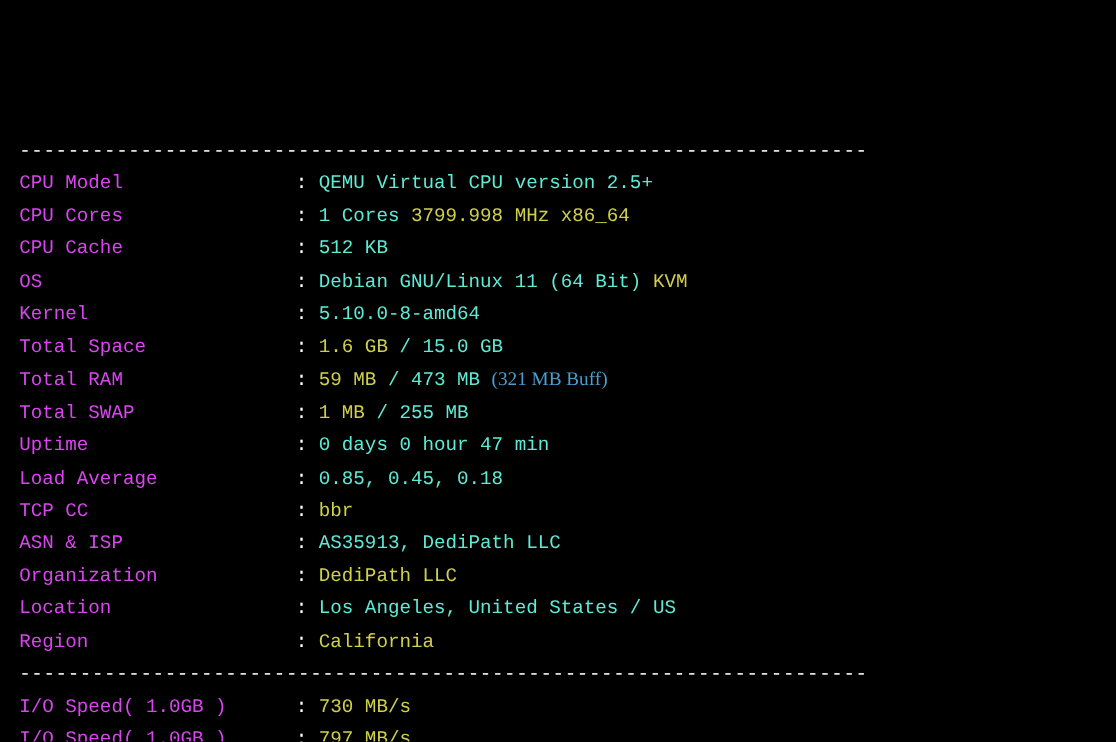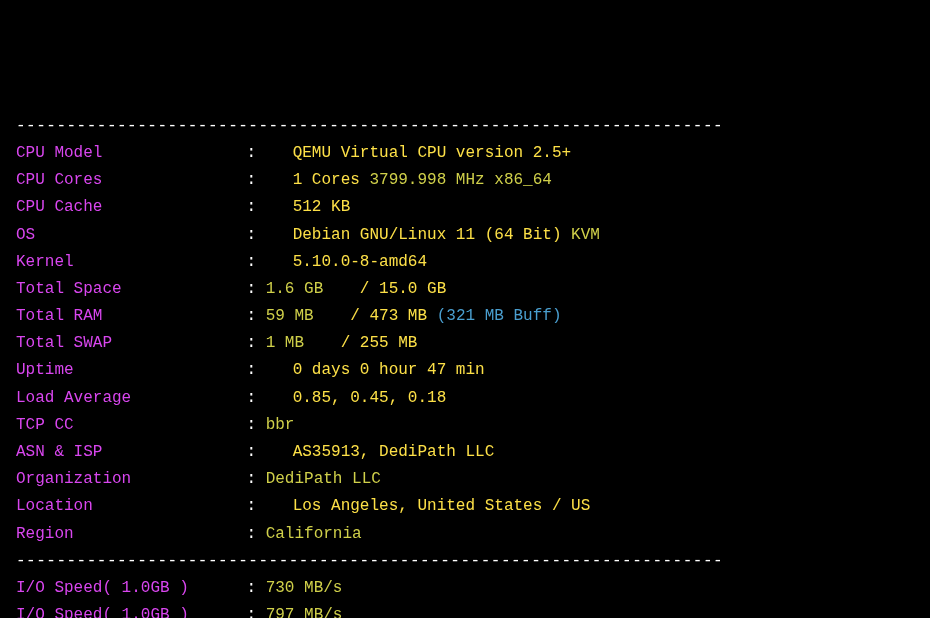--- a/index.html
+++ b/index.html
@@ -8,23 +8,23 @@
       font-family: 'Courier New', Consolas, monospace;
       font-size: 16px;
       line-height: 1.7;
       color: #fff;
       padding: 4px 16px;
       white-space: pre;
       width: 930px;
       height: 618px;
       overflow: hidden;
     }
-    .cyan { color: #fde047; margin-left: 27px; }
+    .cyan { color: #5eead4; }
     .yellow { color: #d0d04a; margin-top: 35px; }
-    .lightblue { color: #4a9fd0; }
+    .lightblue { color: #4a9fd0; font-family: Liberation Serif, serif; }
     .divider { color: #fff; letter-spacing: 0.5px; }
     .row { display: block; }
     .k { display: inline-block; width: 24ch; color: #d946ef; }
     .c { display: inline-block; width: 2ch; color: #fff; }
   </style>
 </head>
 <body>
 
 
 

